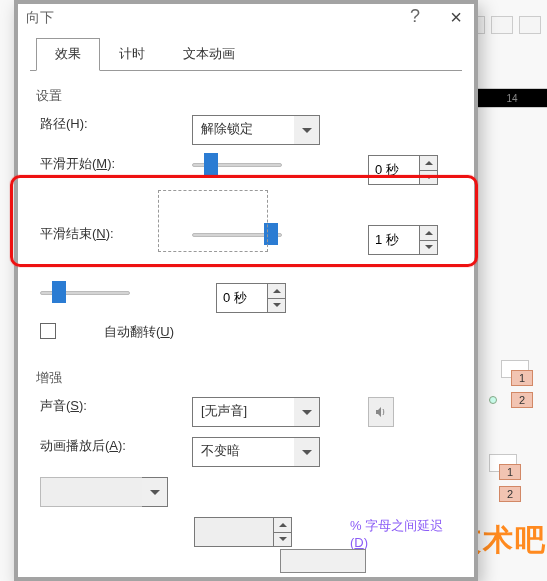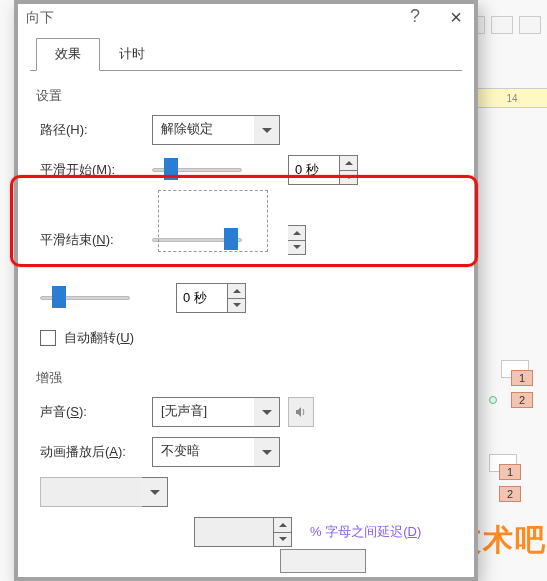--- a/index.html
+++ b/index.html
@@ -1,20 +1,20 @@
 <!DOCTYPE html>
 <html><head>
 <meta charset="utf-8">
 <style>
   * { box-sizing: border-box; font-family: "Microsoft YaHei", "SimSun", Arial, sans-serif; }
   body { margin:0; width:547px; height:581px; background:#f8f8f8; position:relative; overflow:hidden; font-size:13px; color:#333; }
   
   
   .bg { position:absolute; inset:0; z-index:0; }
-  .ruler { position:absolute; top:88px; right:0; width:70px; height:20px; background:#fef9c3; border-top:1px solid #ccc; border-bottom:1px solid #ccc; font-size:10px; color:#888; text-align:center; line-height:20px; }
+  .ruler { position:absolute; top:88px; right:0; width:70px; height:20px; background:#000000; border-top:1px solid #ccc; border-bottom:1px solid #ccc; font-size:10px; color:#888; text-align:center; line-height:20px; }
   .bg-box { position:absolute; border:1px solid #c8c8c8; background:#fff; font-size:11px; text-align:center;}
   .bg-num { background:#f2c4b2; border:1px solid #d28866; width:22px; height:16px; line-height:14px;}
   .bg-watermark { position:absolute; right:0; bottom:20px; font-size:30px; font-weight:bold; letter-spacing:2px; white-space:nowrap; display:flex; align-items:center;}
   .bg-watermark .wm-icon { width:46px; height:36px; border:3px solid #ff9d2f; border-radius:6px; position:relative; margin-right:4px; background:#6eb6ea;}
   .bg-watermark .wm-icon:before{content:"+"; position:absolute; left:6px; top:-2px; color:#fff; font-size:22px; font-weight:bold;}
   .bg-watermark span.o{color:#ff8a1f;}
   
   
   .toolbar-bg { position:absolute; top:16px; right:6px; display:flex; gap:6px;}
   .toolbar-bg div{ width:22px; height:18px; border:1px solid #ccc; background:#f5f5f5;}
@@ -25,21 +25,21 @@
   .titlebar .title { font-size:14px; color:#666; }
   .titlebar .help { position:absolute; right:54px; top:2px; font-size:18px; color:#666; cursor:pointer;}
   .titlebar .close { position:absolute; right:12px; top:2px; font-size:20px; color:#444; cursor:pointer; font-weight:300;}
   
   .tabs { display:flex; border-bottom:1px solid #999; margin:6px 12px 0 12px; position:relative; z-index:5;padding-left:6px;}
   .tab { padding:6px 18px; border:1px solid transparent; color:#333; cursor:pointer; }
   .tab.active { border:1px solid #999; border-bottom:1px solid #fff; background:#fff; margin-bottom:-1px;}
   
   .panel { padding:10px 22px; }
   .group-label { color:#555; margin:6px 0 10px -4px; }
-  .row { display:flex; align-items:center; margin:10px 0; min-height:30px;}
+  .row { display:flex; align-items:flex-start; margin:10px 0; min-height:30px;gap:40px;}
   .label { width:112px; color:#333; }
   .label.disabled { color:#aaa;}
   .u { text-decoration:underline; }
   .dropdown-wrap { position:relative; display:inline-block;}
   .dropdown-wrap .dd { width:128px; height:30px; border:1px solid #787878; background:#fff; padding:4px 8px; }
   .dropdown-wrap .dd.disabled { background:#eee; color:#aaa; border-color:#bbb;}
   .dropdown-wrap .arrow { position:absolute; right:0; top:0; width:26px; height:30px; border:1px solid #787878; border-left:none; background:#efefef; display:flex; align-items:center; justify-content:center;}
   .dropdown-wrap .arrow:before{content:""; border:5px solid transparent; border-top-color:#555; margin-top:5px;}
   
   .slider { width:90px; height:20px; position:relative; display:inline-block;}
@@ -93,20 +93,21 @@
 <div class="dialog">
   <div class="titlebar">
     <span class="title">向下</span>
     <span class="help">?</span>
     <span class="close">×</span>
   </div>
 
   <div class="tabs">
     <div class="tab active">效果</div>
     <div class="tab">计时</div>
+    <div class="tab">文本动画</div>
   </div>
 
   <div class="panel">
     <div class="group-label">设置</div>
 
     <div class="row">
       <div class="label"><span>路径(H):</span></div>
       <div class="dropdown-wrap">
         <div class="dd">解除锁定</div>
         <div class="arrow"></div>
@@ -128,20 +129,21 @@
       </div>
     </div>
 
     <div class="row" style="margin-top:40px;">
       <div class="label"><span>平滑结束(<span class="u">N</span>):</span></div>
       <div class="slider">
         <div class="track"></div>
           <div class="thumb" style="left:72px;"></div>
       </div>
       <div class="spin">
+        <input value="1 秒" style="">
         <div class="btns">
             <div class="up"></div>
             <div class="dn"></div>
           </div>
       </div>
     </div>
 
     <div class="row" style="margin-top:28px;">
       <div class="slider">
         <div class="track"></div>

